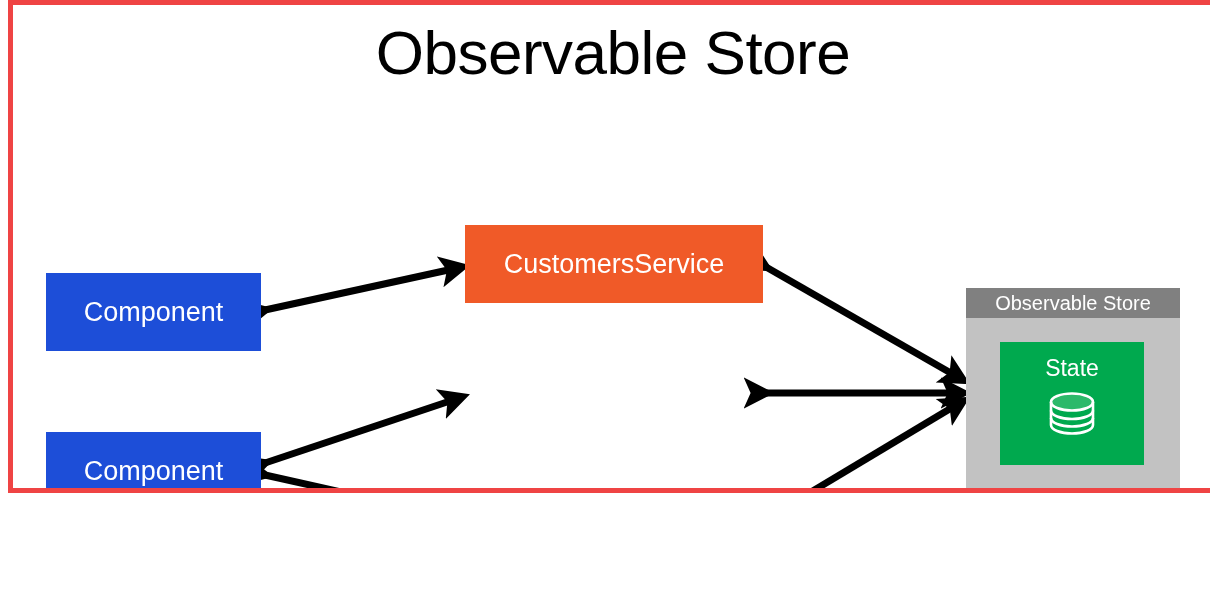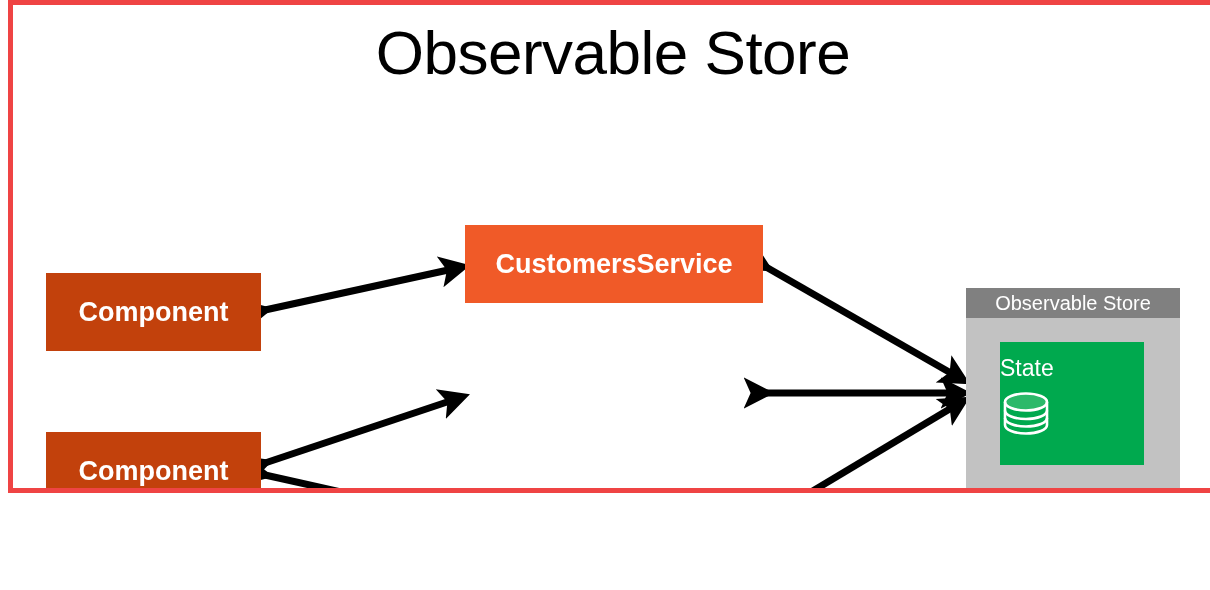--- a/index.html
+++ b/index.html
@@ -36,32 +36,31 @@
     display: flex;
     align-items: center;
     justify-content: center;
     box-sizing: border-box;
     color: #ffffff;
     font-size: 27px;
     font-weight: 400;
     text-align: center;
   }
   .node-component {
-    background: #c2410c;
-    font-weight: bold;
+    background: #1d4ed8;
   }
   .node-service {
     background: #f15a29;
     background: #f05a28;
   }
   
   #component-top    { left: 33px;  top: 268px; width: 215px; height: 78px; }
   #component-bottom { left: 33px;  top: 427px; width: 215px; height: 78px; }
   
-  #service-customers { left: 452px; top: 220px; width: 298px; height: 78px; font-weight: bold; }
+  #service-customers { left: 452px; top: 220px; width: 298px; height: 78px; }
   #service-orders    { left: 452px; top: 347px; width: 298px; height: 78px; }
   #service-invoices  { left: 452px; top: 475px; width: 298px; height: 78px; }
 
   
   #store-panel {
     position: absolute;
     left: 953px;
     top: 283px;
     width: 214px;
     height: 211px;
@@ -85,20 +84,21 @@
     position: absolute;
     left: 34px;
     top: 54px;
     width: 144px;
     height: 123px;
     background: #00a550;
     background: #00a94f;
     background: #00a94e;
     display: flex;
     flex-direction: column;
+    align-items: center;
     justify-content: flex-start;
     padding-top: 12px;
     box-sizing: border-box;
   }
   #store-state-label {
     color: #ffffff;
     font-size: 23px;
     line-height: 28px;
   }
   #database-icon {

